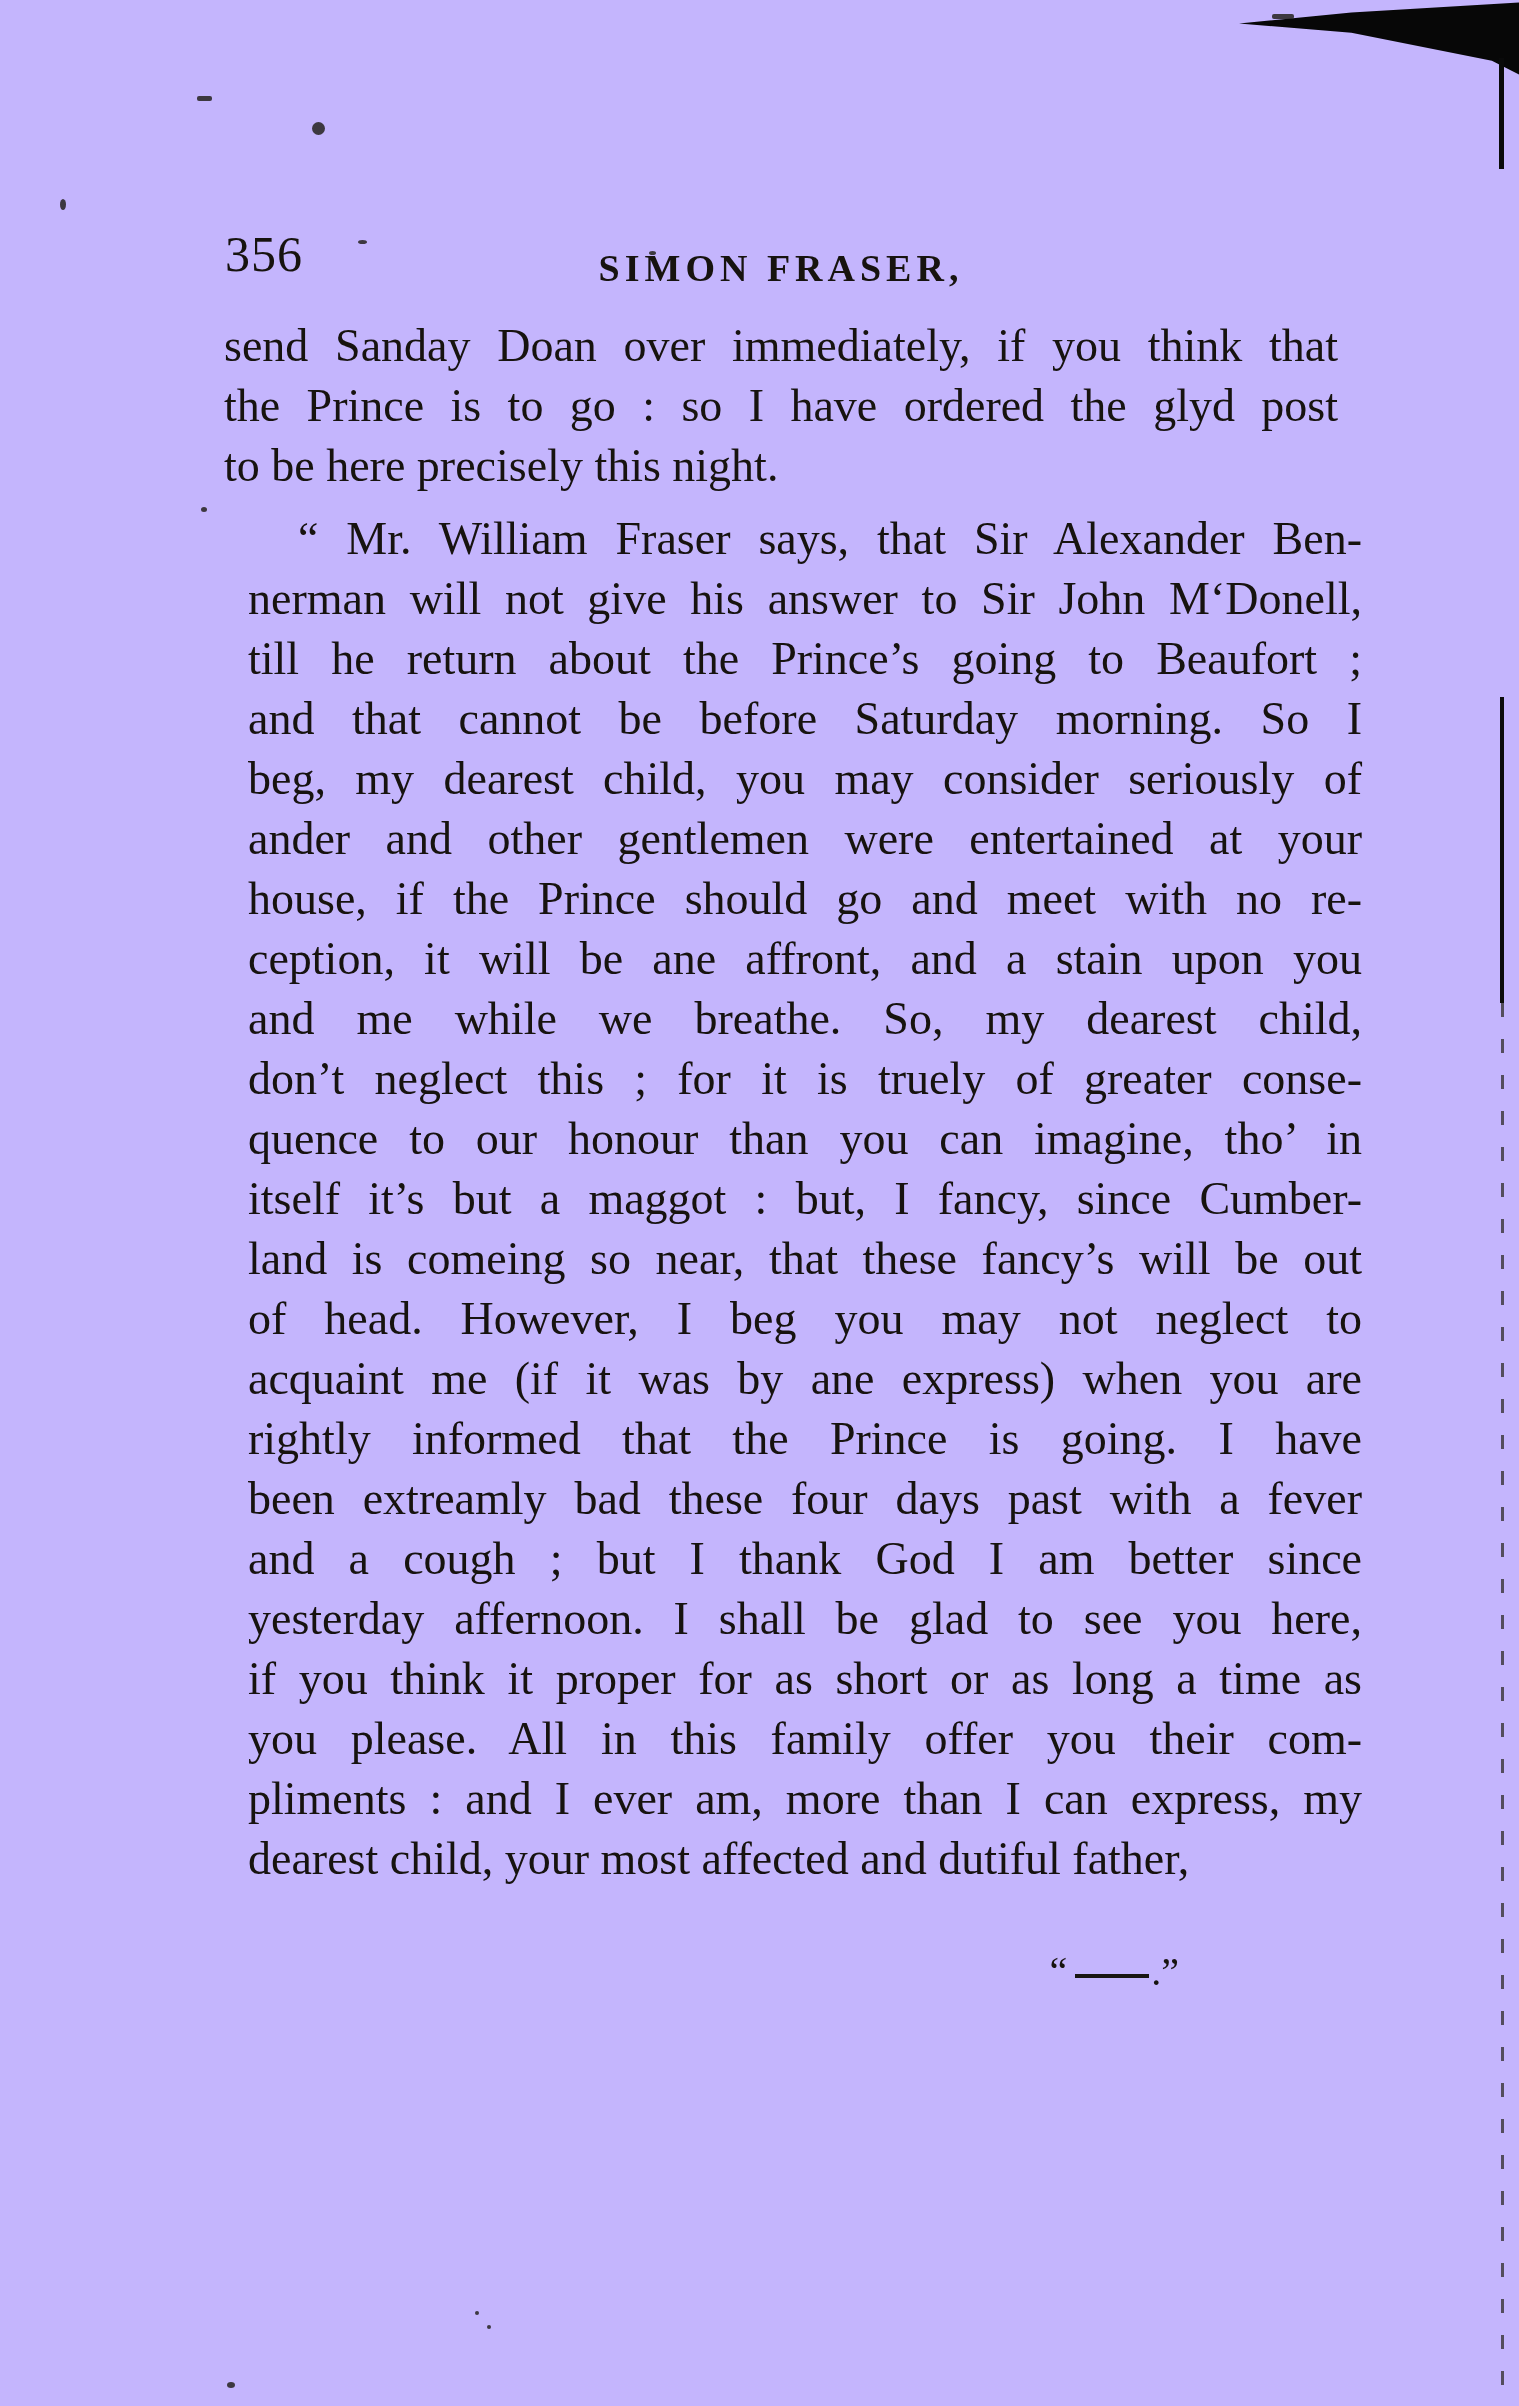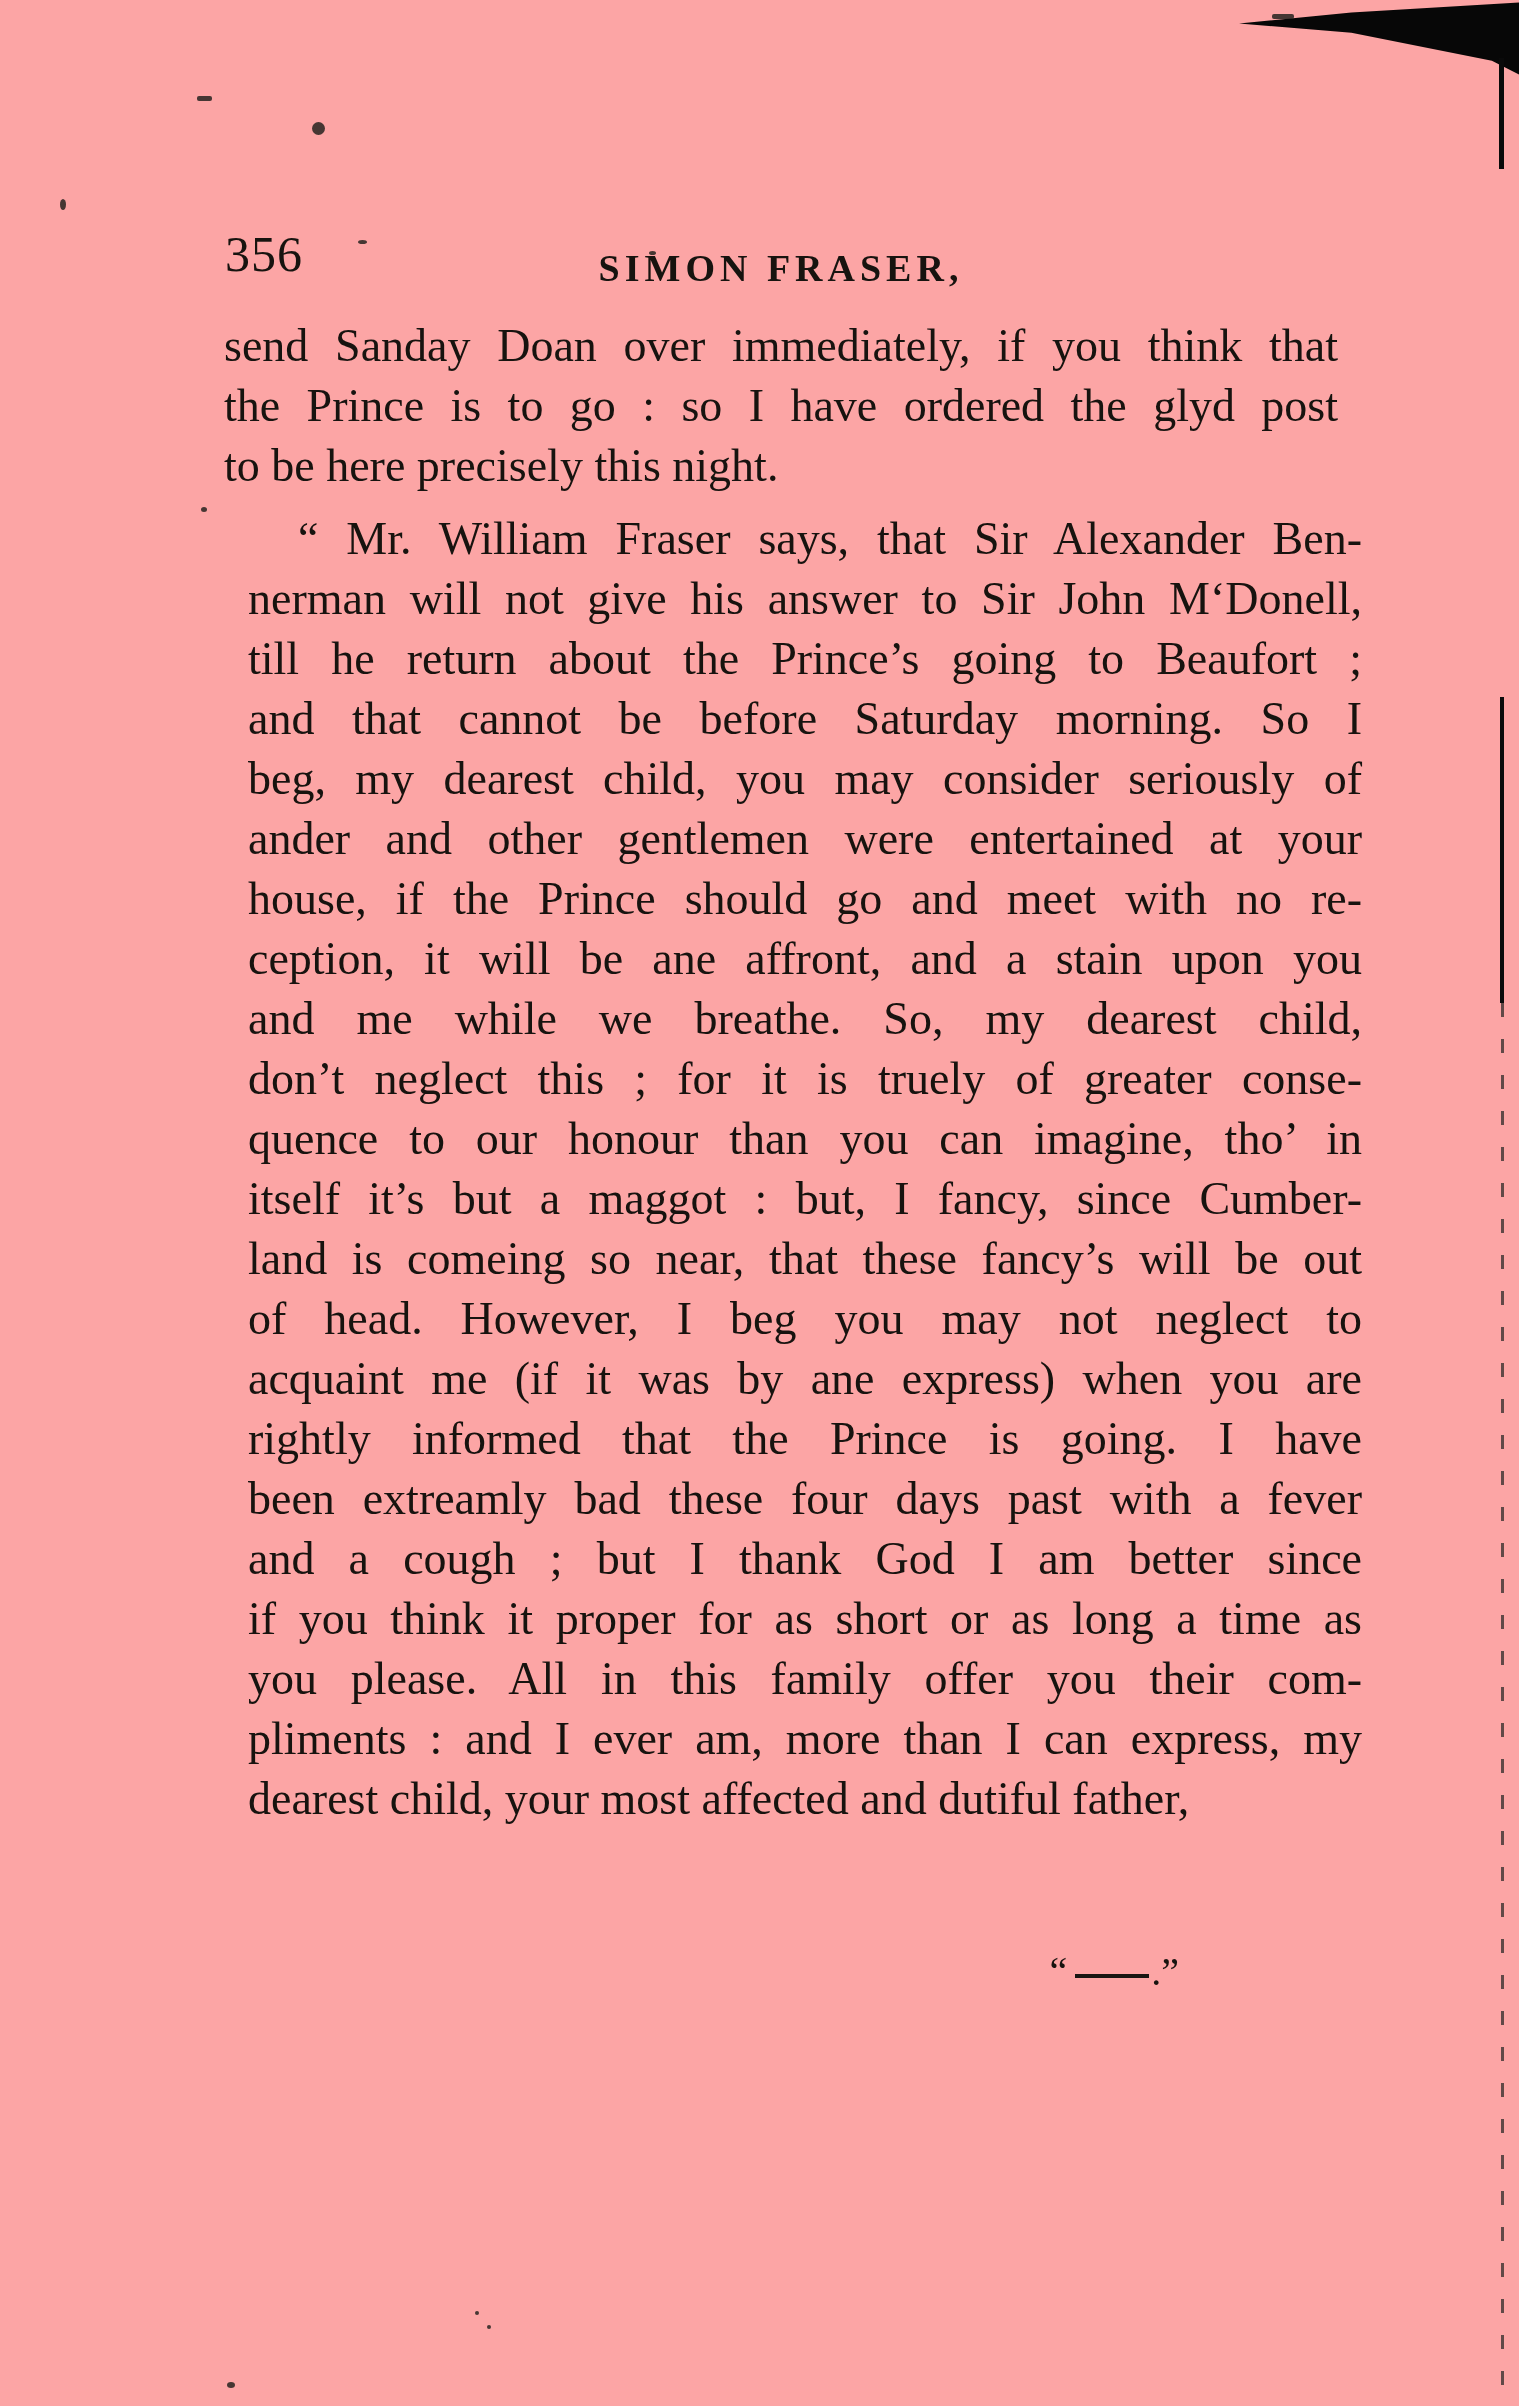--- a/index.html
+++ b/index.html
@@ -1,21 +1,21 @@
 <!DOCTYPE html>
 <html><head>
 <meta charset="utf-8">
 <title>Document</title>
 <style>
   html,body{margin:0;padding:0;background:#e8e8e8;}
   .page{
     position:relative;
     width:1519px;height:2407px;
     margin:0 auto;
-    background:#fca5a5;
+    background:#c4b5fd;
     font-family:"Liberation Serif","DejaVu Serif",serif;
     color:#17130f;
     overflow:hidden;
   }
   
   .pagenum{
     position:absolute;left:225px;top:229px;
     font-size:50px;line-height:1;letter-spacing:1px;
   }
   .runhead{
@@ -88,20 +88,21 @@
       <div>and me while we breathe.  So, my dearest child,</div>
       <div>don’t neglect this ; for  it is truely of greater conse-</div>
       <div>quence to our honour than you can imagine, tho’ in</div>
       <div>itself it’s but a maggot :  but, I fancy, since Cumber-</div>
       <div>land is comeing so near, that these fancy’s will be out</div>
       <div>of head.   However, I beg you may not neglect to</div>
       <div>acquaint me (if it was by ane express) when you are</div>
       <div>rightly informed that the Prince is going.   I have</div>
       <div>been extreamly bad these four days past with a fever</div>
       <div>and a cough ;  but I thank God I am better since</div>
+      <div>yesterday affernoon.   I shall be glad to see you here,</div>
       <div>if you think it proper for as short or as long a time as</div>
       <div>you please.   All in this family offer you their com-</div>
       <div>pliments : and I ever am, more than I can express, my</div>
       <div>dearest child, your most affected and dutiful father,</div>
     </div>
 
   <div class="signature">
     <span>“</span><span class="sig-rule"></span><span>.”</span>
   </div>
 

